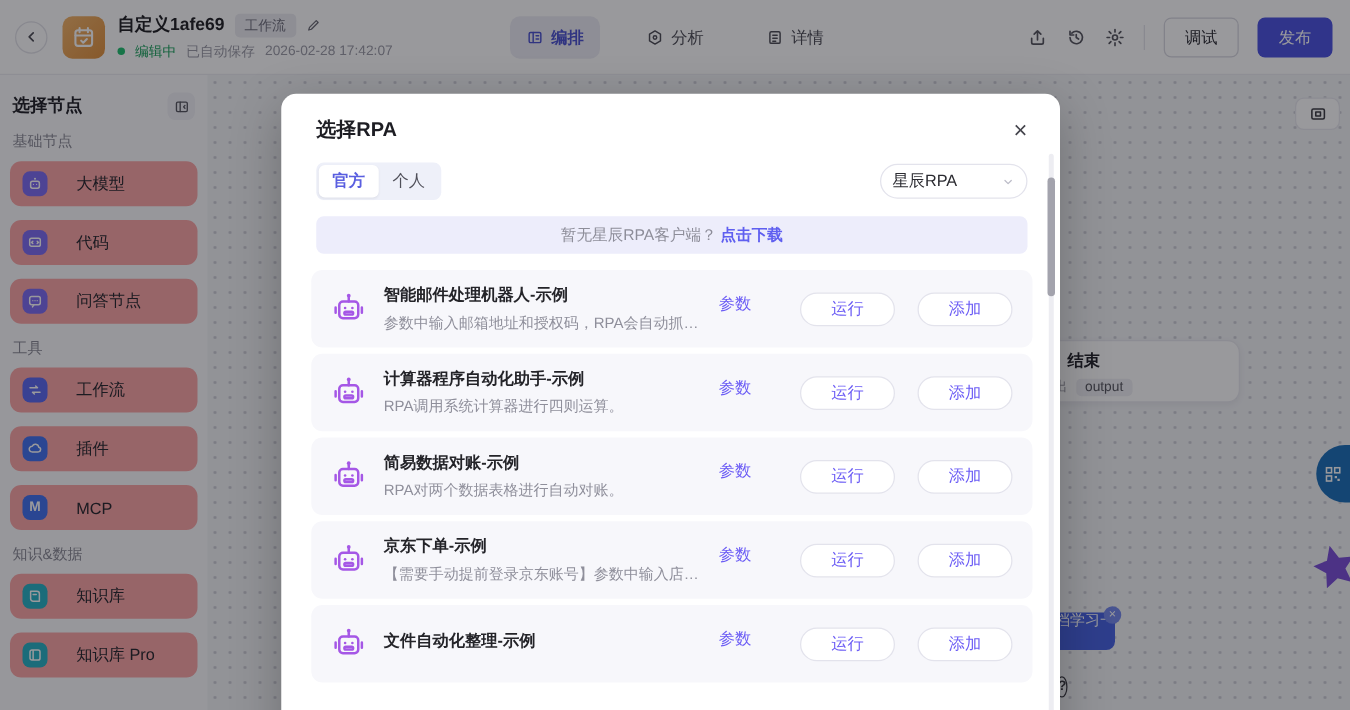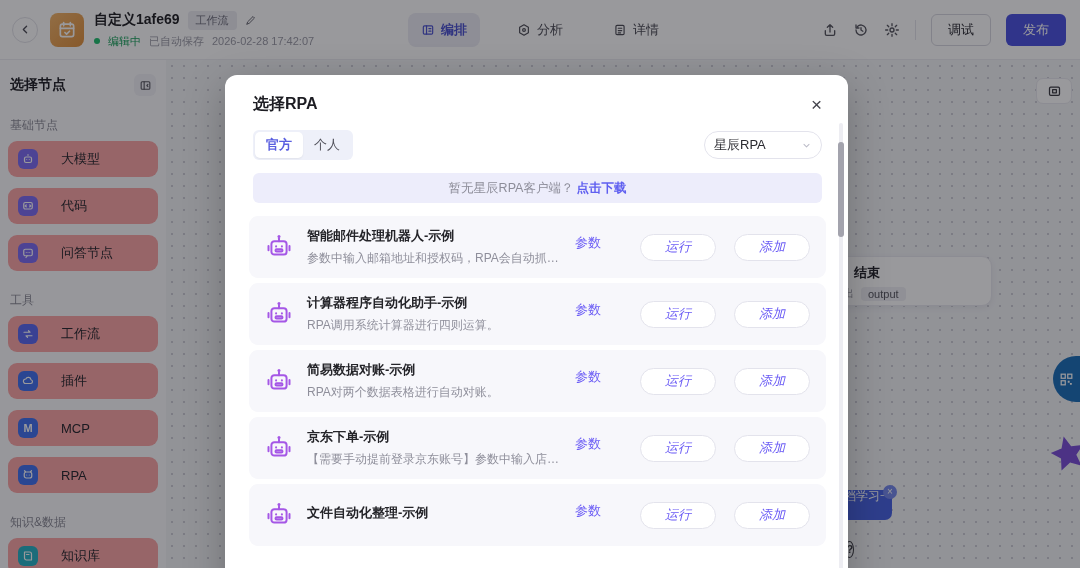--- a/index.html
+++ b/index.html
@@ -30,30 +30,30 @@
   .tb-icon { color:#55555e; display:flex; cursor:pointer; }
   .tb-divider { width:1px; height:20px; background:#e4e4ea; }
   .btn-debug { font-size:13px; color:#2a2a31; background:#fff; border:1px solid #d8d8e0; border-radius:6px; padding:6px 16px; cursor:pointer; }
   .btn-publish { font-size:13px; color:#fff; background:#4b52e0; border:none; border-radius:6px; padding:7px 17px; cursor:pointer; }
 
   
   .sidebar { position:absolute; top:60px; left:0; bottom:0; width:166px; background:#fcfcfe; padding:12px 8px 16px 8px; z-index:5; }
   .sb-head { display:flex; align-items:center; justify-content:space-between; padding:2px 2px 0 2px; }
   .sb-title { font-size:14px; font-weight:bold; color:#202026; }
   .sb-collapse { width:22px; height:22px; border-radius:6px; background:#f1f1f6; display:flex; align-items:center; justify-content:center; color:#55555e; cursor:pointer; }
-  .sb-section { font-size:12px; color:#8b8b96; margin:21px 2px 7px 2px; }
+  .sb-section { font-size:12px; color:#8b8b96; margin:9px 2px 7px 2px; }
   .sb-item { height:36px; border-radius:9px; background:#fca5a5; display:flex; align-items:center; gap:23px; padding:0 10px; margin-bottom:11px; cursor:pointer; }
   .sb-item-label { font-size:13px; color:#27272d; }
   .node-ic { width:20px; height:20px; border-radius:6px; display:flex; align-items:center; justify-content:center; color:#fff; flex:none; font-size:11px; font-weight:bold; }
   .ic-purple { background:#7d6bf2; } .ic-indigo { background:#5a68f0; } .ic-blue { background:#4071ee; } .ic-teal { background:#27b2c4; }
 
   
   .canvas { position:absolute; top:60px; left:166px; right:0; bottom:0; background:#f3f4f7; background-image:radial-gradient(circle,#cdced6 1px,transparent 1.3px); background-size:12px 12px; }
 
-  .end-node { position:absolute; left:654px; top:196px; width:172px; height:50px; background:#fff; border:1px solid #e9e9ef; border-radius:10px; box-shadow:0 2px 6px rgba(20,20,40,.06); padding:7px 10px; cursor:pointer;text-align:right; }
+  .end-node { position:absolute; left:654px; top:212px; width:172px; height:50px; background:#fff; border:1px solid #e9e9ef; border-radius:10px; box-shadow:0 2px 6px rgba(20,20,40,.06); padding:7px 10px; cursor:pointer;text-align:right; }
   .end-row1 { display:flex; align-items:center; gap:7px; }
   .end-ic { width:16px; height:16px; border-radius:50%; background:#3568f5; display:flex; align-items:center; justify-content:center; }
   .end-ic i { width:7px; height:7px; background:#fff; border-radius:1.5px; display:block; }
   .end-title { font-size:13px; font-weight:bold; color:#222228; }
   .end-row2 { display:flex; align-items:center; gap:7px; margin-top:4px; padding-left:1px; }
   .end-out-label { font-size:11px; color:#9a9aa4; }
   .end-out-tag { font-size:11px; color:#55555e; background:#f0f0f4; border-radius:4px; padding:1px 7px; }
 
   .map-btn { position:absolute; right:8px; top:18px; width:36px; height:26px; background:#fff; border:1px solid #e9e9ef; border-radius:7px; display:flex; align-items:center; justify-content:center; color:#3c3c42; cursor:pointer; }
   .qr-pill { position:absolute; right:0; top:296px; width:27px; height:46px; background:#1b6fb8; border-radius:23px 0 0 23px; display:flex; align-items:center; justify-content:center; color:#fff; cursor:pointer; }
@@ -93,21 +93,21 @@
   .banner { margin:13px 26px 0 28px; height:30px; background:#ededfb; border-radius:6px; display:flex; align-items:center; justify-content:center; font-size:12.5px; color:#8d8d99; gap:3px; }
   .banner-link { color:#5f5ff0; font-weight:bold; cursor:pointer; }
   .robot-list { margin:13px 22px 0 24px; }
   .robot-row { height:62px; background:#f7f7fb; border-radius:9px; display:flex; align-items:center; padding:0 16px; margin-bottom:5px; }
   .robot-ic { color:#a557e6; width:30px; display:flex; flex:none; margin-right:12px; }
   .robot-text { flex:1; min-width:0; padding-right:10px; }
   .robot-title { font-size:13px; font-weight:bold; color:#242429; margin-bottom:5px; }
   .robot-desc { font-size:12px; color:#8f8f9b; white-space:nowrap; overflow:hidden; text-overflow:ellipsis; max-width:330px; }
   .robot-actions { display:flex; align-items:flex-start; flex:none; }
   .link-param { font-size:13px; color:#6b5cf5; margin-right:21px; cursor:pointer; }
-  .btn-outline { width:76px; height:27px; border:1px solid #e3e3ec; border-radius:15px; background:#fff; color:#6b5cf5; font-size:13px; cursor:pointer; margin-left:18px; font-family:inherit;font-style:italic; }
+  .btn-outline { width:76px; height:27px; border:1px solid #e3e3ec; border-radius:15px; background:#fff; color:#6b5cf5; font-size:13px; cursor:pointer; margin-left:18px; font-family:inherit; }
   .m-scroll-track { position:absolute; right:5px; top:48px; bottom:12px; width:4px; background:#ededf2; border-radius:2px; }
   .m-scroll-thumb { position:absolute; right:4px; top:67px; width:6px; height:95px; background:#a3a3ad; border-radius:3px; cursor:pointer; }
 
   svg { display:block; }
 </style>
 </head>
 <body>
 
 <div class="app">
 
@@ -385,31 +385,20 @@
       <span class="node-ic ic-blue">
           <svg width="12" height="12" viewBox="0 0 24 24" fill="none" stroke="currentColor" stroke-width="2.4" stroke-linejoin="round">
             <path d="M7 17a4.5 4.5 0 1 1 .6-9A5.5 5.5 0 0 1 18 9.5 3.8 3.8 0 0 1 17.5 17z"></path>
           </svg>
         </span>
       <span class="sb-item-label">插件</span>
     </div>
     <div class="sb-item">
       <span class="node-ic ic-blue">M</span>
       <span class="sb-item-label">MCP</span>
-    </div>
-    <div class="sb-item">
-      <span class="node-ic ic-blue">
-          <svg width="12" height="12" viewBox="0 0 24 24" fill="none" stroke="currentColor" stroke-width="2.4">
-            <path d="M7 5.5l-2-2M17 5.5l2-2" stroke-linecap="round"></path>
-            <rect x="4.5" y="6" width="15" height="12" rx="4"></rect>
-            <circle cx="9.5" cy="12" r="1" fill="currentColor" stroke="none"></circle>
-            <circle cx="14.5" cy="12" r="1" fill="currentColor" stroke="none"></circle>
-          </svg>
-        </span>
-      <span class="sb-item-label">RPA</span>
     </div>
 
     <div class="sb-section">知识&amp;数据</div>
     <div class="sb-item">
       <span class="node-ic ic-teal">
           <svg width="12" height="12" viewBox="0 0 24 24" fill="none" stroke="currentColor" stroke-width="2.4" stroke-linejoin="round">
             <path d="M5 4h10a4 4 0 0 1 4 4v12H9a4 4 0 0 1-4-4z"></path>
             <path d="M9 9h5" stroke-linecap="round"></path>
           </svg>
         </span>

